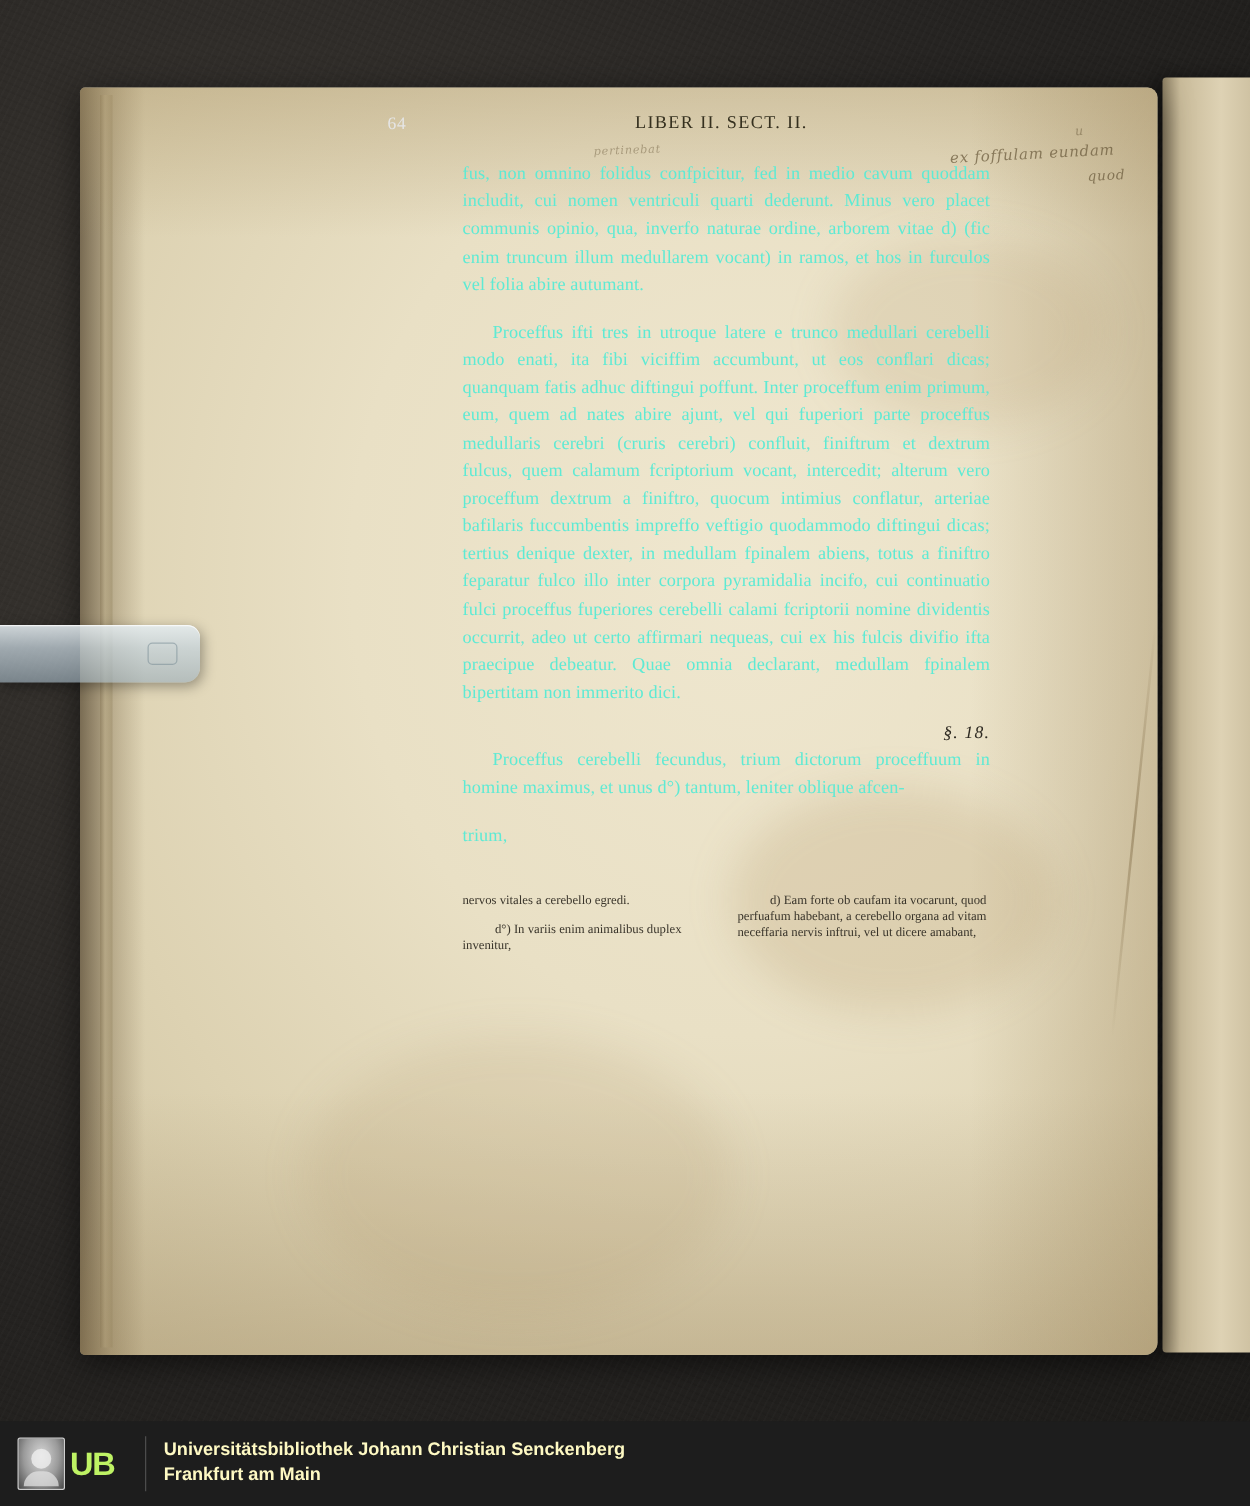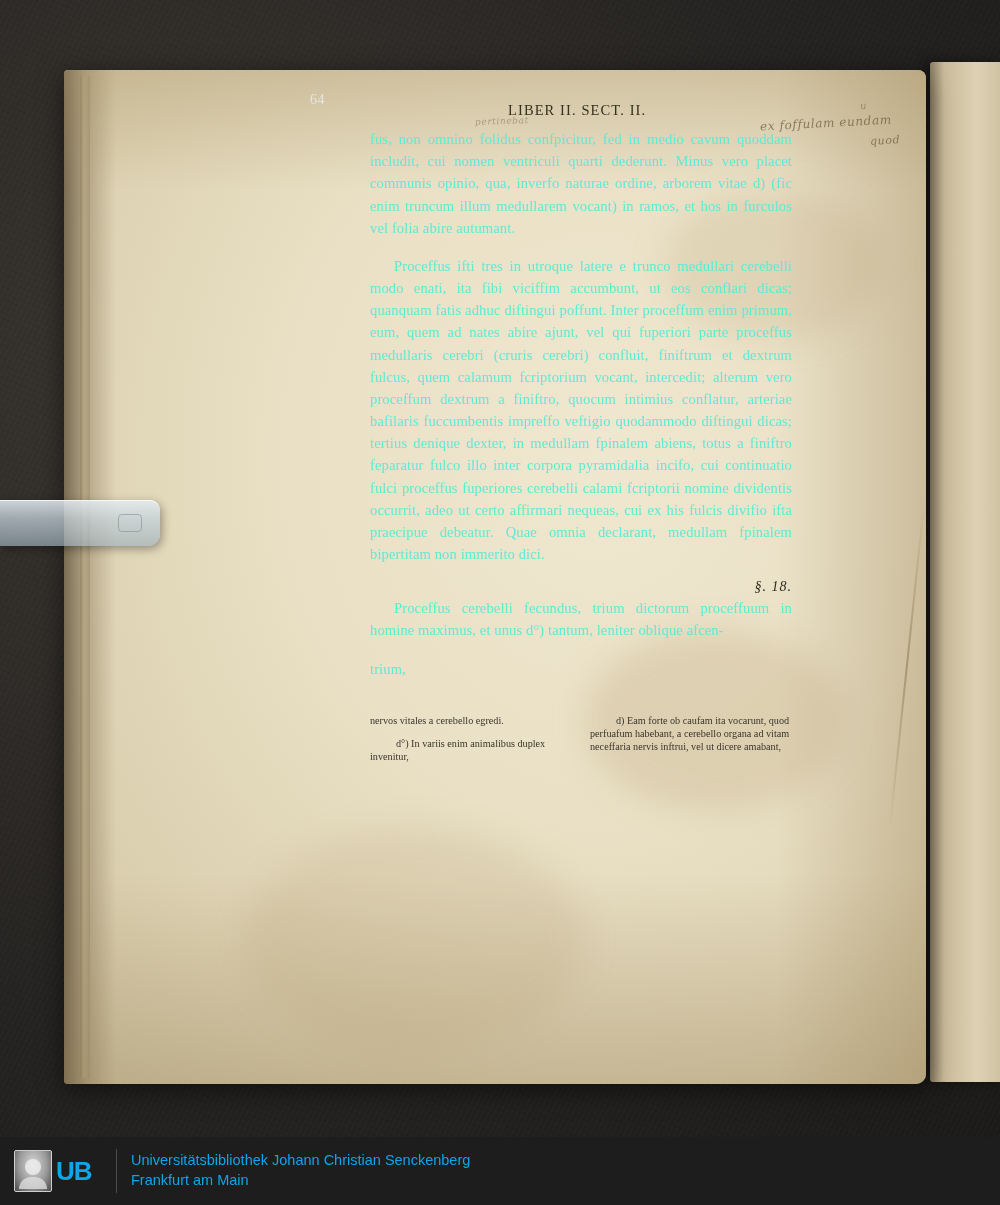--- a/index.html
+++ b/index.html
@@ -122,21 +122,21 @@
     position: absolute;
     left: -60px;
     top: 2px;
     font-size: 14px;
     letter-spacing: .5px;
     color: #e5e5e5;
   }
   #running-head {
     position: absolute;
     left: 138px;
-    top: 12px;
+    top: 0;
     font-size: 14.5px;
     letter-spacing: 1.1px;
     color: #35301f;
   }
 
   p.body {
     margin: 0 0 0 0;
     font-size: 14.6px;
     line-height: 1.52;
     text-align: justify;
@@ -253,34 +253,35 @@
     left: 4px; bottom: 2px;
     width: 28px; height: 12px;
     border-radius: 12px 12px 0 0;
     background: #e2e2e2;
     opacity: .75;
   }
   #ub-logo-text {
     font-family: "Liberation Sans", sans-serif;
     font-weight: bold;
     font-size: 26px;
-    color: #0ea5e9;
+    color: #bef264;
     letter-spacing: -1px;
   }
   #footer-divider {
     width: 1px;
     height: 44px;
     background: #4c4c4c;
     margin: 0 14px 0 6px;
   }
   #footer-text {
     font-family: "Liberation Sans", sans-serif;
-    color: #0ea5e9;
+    color: #fef9c3;
     font-size: 14.5px;
     line-height: 1.35;
+    font-weight: bold;
   }
   #footer-text div { white-space: nowrap; }
 </style>
 </head>
 <body>
 
 <div id="scan-surface"></div>
 
 <div id="facing-leaf"></div>
 

